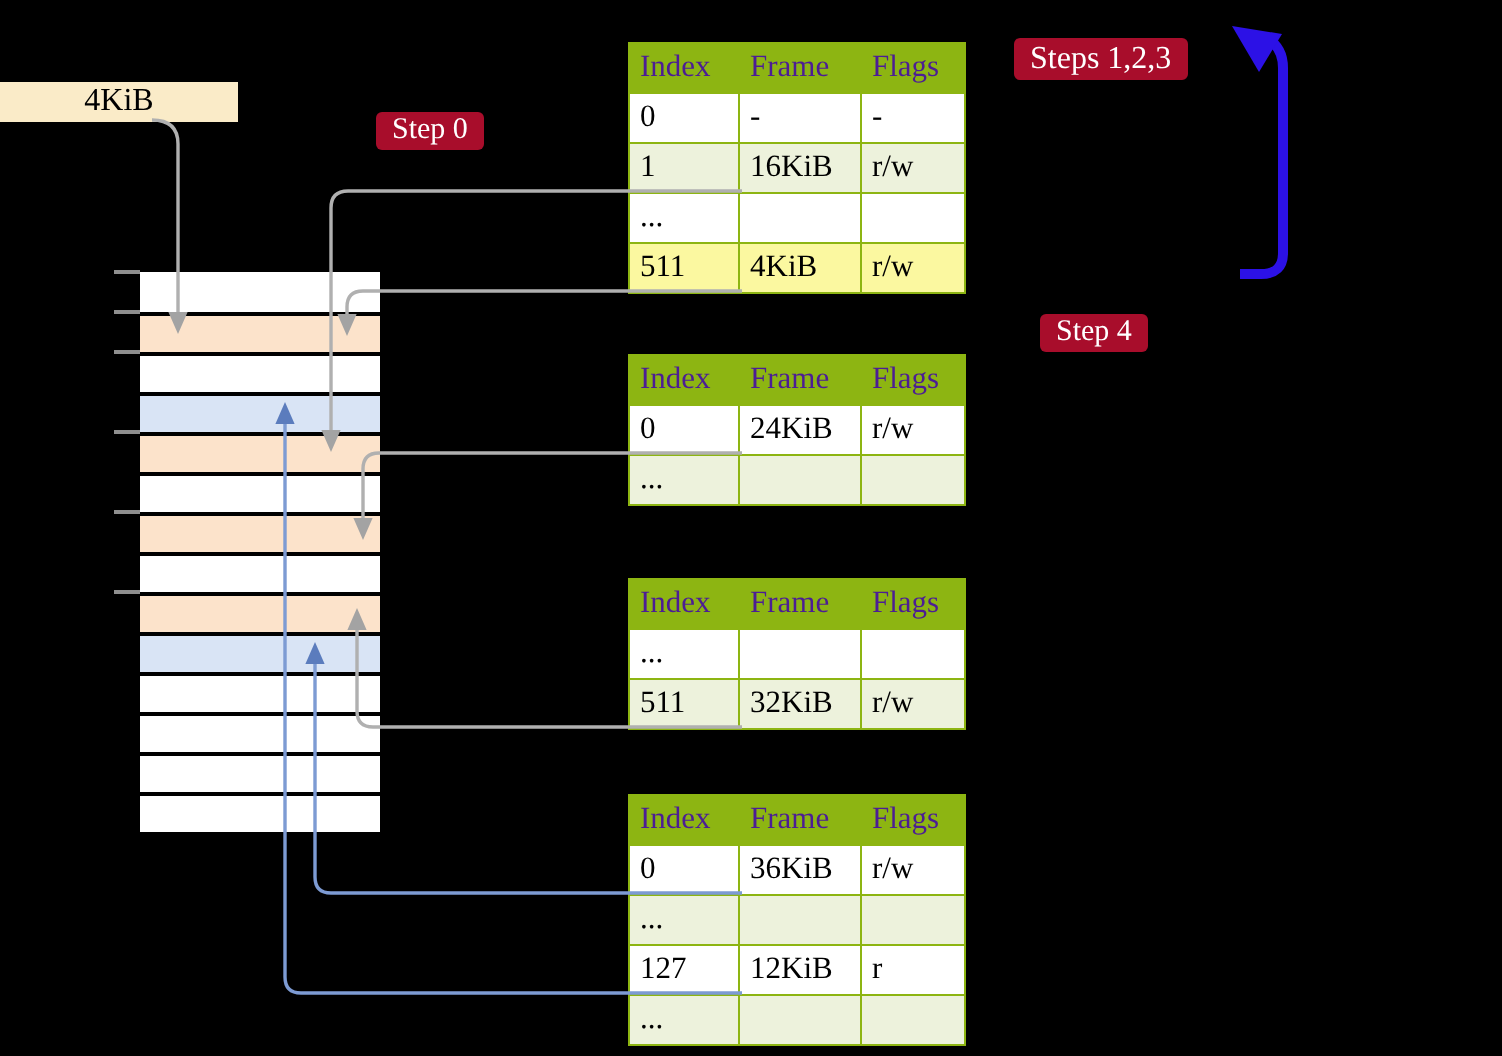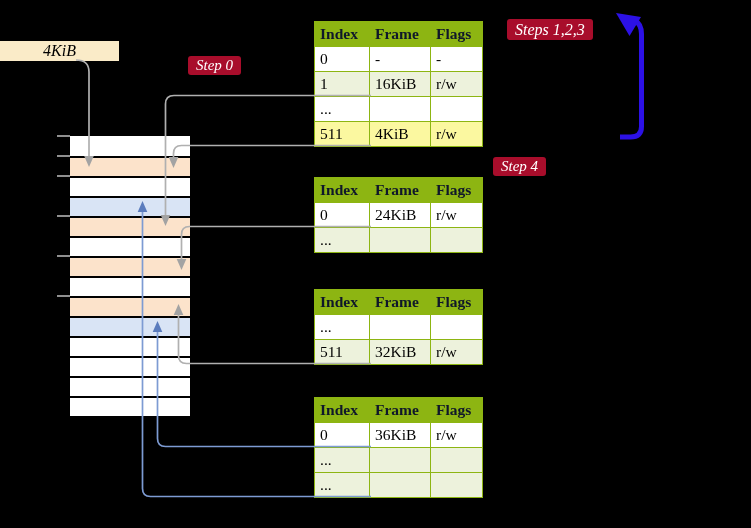--- a/index.html
+++ b/index.html
@@ -5,21 +5,21 @@
   html,body{margin:0;padding:0;}
   body{
     width:751px;height:528px;background:#000;position:relative;overflow:hidden;
     font-family:"Liberation Serif", serif;
   }
   .stage{position:absolute;left:0;top:0;width:751px;height:528px;}
 
   
   .tag{
     position:absolute;color:#fff;border-radius:3px;
-    font-size:16px;line-height:20px;padding:0 8px;white-space:nowrap;font-style:italic;
+    font-size:16px;line-height:20px;padding:0 8px;white-space:nowrap;
   }
   .tag.red{background:#a80d2b;}
   .tag.blue{background:#3d1bdb;border-radius:2px;}
   .tag.beige{
     background:#faebc8;color:#000;border-radius:0;text-align:center;
     width:103px;padding:0 8px;
   }
 
   
   .mem{position:absolute;left:70px;top:136px;width:120px;}
@@ -32,42 +32,42 @@
   
   table.ptable{
     position:absolute;border-collapse:collapse;table-layout:fixed;
     background:#8db512;
   }
   table.ptable th, table.ptable td{
     height:25px;box-sizing:border-box;padding:0 5px;
     border:1.7px solid #8db512;font-size:15.5px;text-align:left;
     overflow:hidden;white-space:nowrap;
   }
-  table.ptable th{background:#8db512;color:#0f172a;font-weight:bold;}
+  table.ptable th{background:#8db512;color:#4c1d95;font-weight:normal;}
   table.ptable td{background:#ffffff;color:#000;}
   table.ptable tr.tint-green td{background:#edf2dc;}
   table.ptable tr.tint-yellow td{background:#fbf8a0;}
 
   svg.overlay{position:absolute;left:0;top:0;pointer-events:none;}
   .gline{stroke:#b0b0b0;stroke-width:1.7;fill:none;}
   .ghead{fill:#a3a3a3;stroke:none;}
   .bline{stroke:#7d9bd3;stroke-width:1.7;fill:none;}
   .bhead{fill:#5b7cbd;stroke:none;}
   .bigblue{stroke:#2c11e6;stroke-width:5;fill:none;}
   .bigbluehead{fill:#2c11e6;stroke:none;}
 </style>
 </head>
 <body>
 
 <div class="stage">
 
   <div class="tag beige" style="left:0;top:41px;">4KiB</div>
   <div class="tag red" style="left:188px;top:56px;font-size:15px;line-height:19px;">Step 0</div>
   <div class="tag red" style="left:507px;top:19px;line-height:21px;">Steps 1,2,3</div>
-  <div class="tag red" style="left:493px;top:157px;font-size:15px;line-height:19px;">Step 4</div>
+  <div class="tag red" style="left:520px;top:157px;font-size:15px;line-height:19px;">Step 4</div>
 
   <div class="tick" style="top:135px;"></div>
   <div class="tick" style="top:155px;"></div>
   <div class="tick" style="top:175px;"></div>
   <div class="tick" style="top:215px;"></div>
   <div class="tick" style="top:255px;"></div>
   <div class="tick" style="top:295px;"></div>
 
   <div class="mem">
     <div class="mrow" style="background: rgb(255, 255, 255);"></div>
@@ -186,20 +186,25 @@
     <tr>
       <td>0</td>
       <td>36KiB</td>
       <td>r/w</td>
     </tr>
     <tr class="tint-green">
       <td>...</td>
       <td></td>
       <td></td>
     </tr>
+    <tr>
+      <td>127</td>
+      <td>12KiB</td>
+      <td>r</td>
+    </tr>
     <tr class="tint-green">
       <td>...</td>
       <td></td>
       <td></td>
     </tr>
   </tbody>
     </table>
 
   <svg class="overlay" width="751" height="528" viewBox="0 0 751 528">
 

